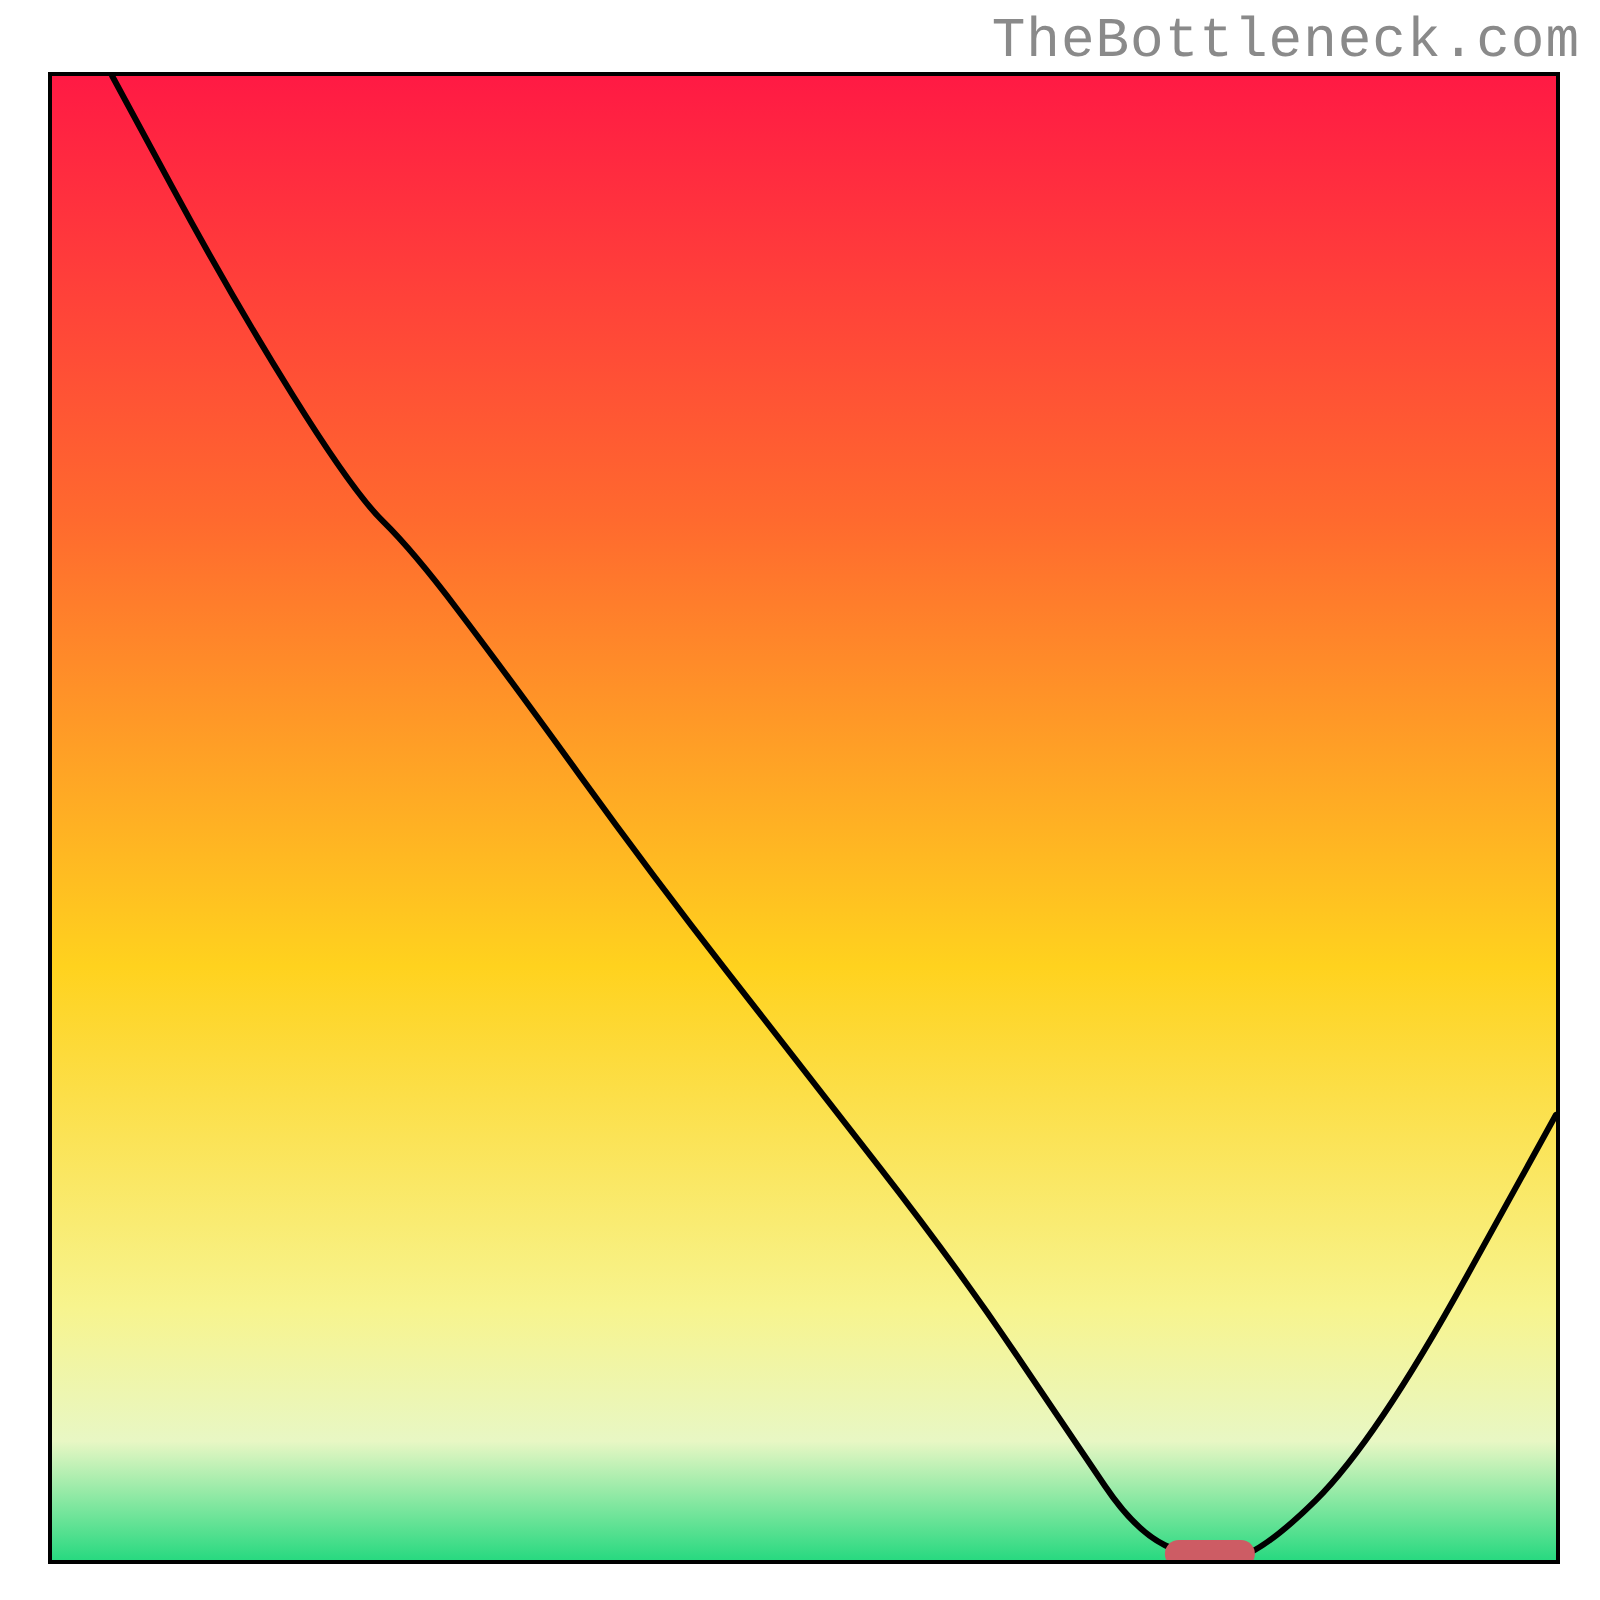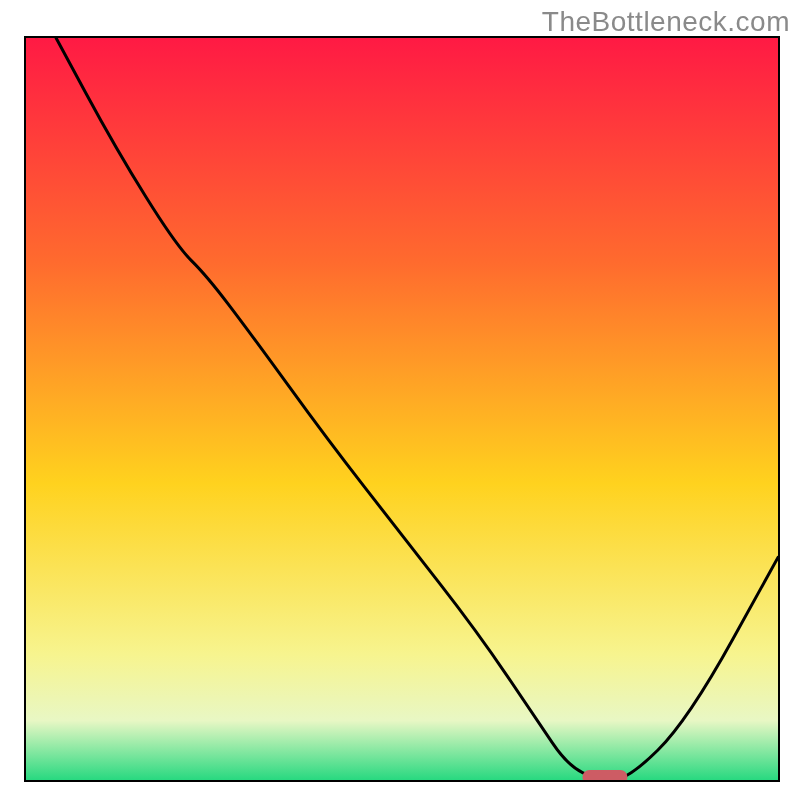--- a/index.html
+++ b/index.html
@@ -8,20 +8,21 @@
     width: 800px;
     height: 800px;
     overflow: hidden;
     background: #ffffff;
     font-family: Arial, Helvetica, sans-serif;
   }
   .stage {
     position: relative;
     width: 800px;
     height: 800px;
+    font-family: Liberation Mono, monospace;
   }
   .watermark {
     position: absolute;
     top: 6px;
     right: 10px;
     font-size: 28px;
     font-weight: 500;
     color: #8a8a8a;
     letter-spacing: 0.5px;
   }

